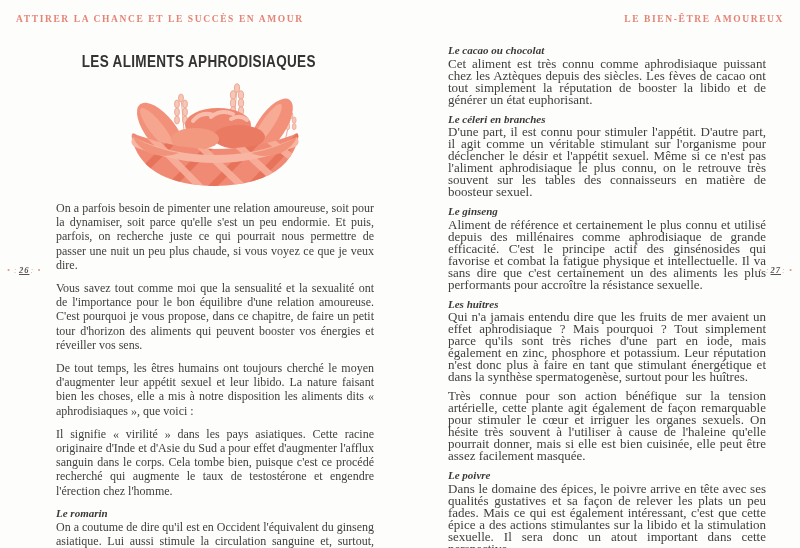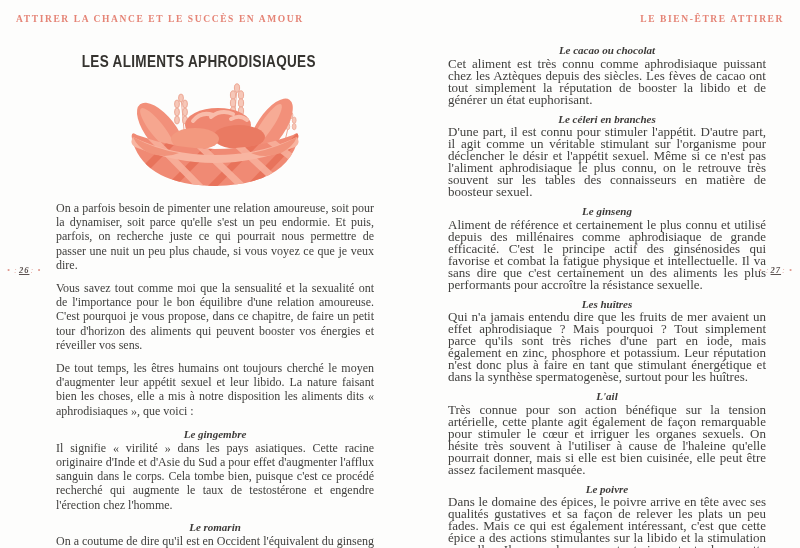--- a/index.html
+++ b/index.html
@@ -19,39 +19,39 @@
   .page-title { text-align:left; margin-bottom:8px; }
   .page-title-inner { display:inline-block; font-family:"Liberation Sans", sans-serif;
     font-weight:bold; font-size:16.5px; color:#35332f; letter-spacing:.4px;
     transform:scaleX(.82) scaleY(1.05); transform-origin:center; white-space:nowrap; }
 
   .illustration-wrap { text-align:center; margin:2px 0 6px 0; }
 
   .body-text { font-size:12px; line-height:14.2px; text-align:justify; }
   .para { margin-bottom:9px; }
   .section { margin-bottom:8px; }
-  .section h3 { font-size:11px; font-weight:bold; font-style:italic; line-height:14px; color:#3c3a38;text-align:center; }
+  .section h3 { font-size:11px; font-weight:bold; font-style:italic; line-height:14px; color:#3c3a38; }
   #col-right .body-text, #col-right .section p { font-size:13px; line-height:12px; }
   #col-right .section { margin-bottom:7px; }
   #col-right .section h3 { line-height:13.5px; }
 
   .page-marker { position:absolute; top:265px; font-size:8.5px; color:#d9837a;
     letter-spacing:1px; font-style:italic; }
   #marker-left { left:7px; }
   #marker-right { right:7px; }
   .page-marker .num { color:#5c5250; font-weight:bold; padding:0 1px;text-decoration:underline; }
   .page-marker .orn { color:#e09a90; }
 </style>
 </head>
 <body>
 
 <div id="spread">
 
   <div id="header-left" class="running-header">ATTIRER LA CHANCE ET LE SUCCÈS EN AMOUR</div>
-  <div id="header-right" class="running-header">LE BIEN-ÊTRE ATTIRER</div>
+  <div id="header-right" class="running-header">LE BIEN-ÊTRE AMOUREUX</div>
 
   <div id="col-left" class="col">
     <div class="page-title">
       <span class="page-title-inner">LES ALIMENTS APHRODISIAQUES</span>
     </div>
 
     <div class="illustration-wrap">
       <svg width="200" height="112" viewBox="0 0 200 112">
         <defs>
           <clipPath id="bowlClip">
@@ -123,21 +123,20 @@
           <path d="M182,58 Q160,70 136,74 Q150,80 166,74 Q178,68 182,58 Z" fill="#f1937b"></path>
         </g>
       </svg>
     </div>
 
     <p class="body-text para">On a parfois besoin de pimenter une relation amoureuse, soit pour la dynamiser, soit parce qu'elle s'est un peu endormie. Et puis, parfois, on recherche juste ce qui pourrait nous permettre de passer une nuit un peu plus chaude, si vous voyez ce que je veux dire.</p>
     <p class="body-text para">Vous savez tout comme moi que la sensualité et la sexualité ont de l'importance pour le bon équilibre d'une relation amoureuse. C'est pourquoi je vous propose, dans ce chapitre, de faire un petit tour d'horizon des aliments qui peuvent booster vos énergies et réveiller vos sens.</p>
     <p class="body-text para">De tout temps, les êtres humains ont toujours cherché le moyen d'augmenter leur appétit sexuel et leur libido. La nature faisant bien les choses, elle a mis à notre disposition les aliments dits « aphrodisiaques », que voici :</p>
 
     <div class="section">
-      <h3>Le gingembre</h3>
       <p class="body-text">Il signifie « virilité » dans les pays asiatiques. Cette racine originaire d'Inde et d'Asie du Sud a pour effet d'augmenter l'afflux sanguin dans le corps. Cela tombe bien, puisque c'est ce procédé recherché qui augmente le taux de testostérone et engendre l'érection chez l'homme.</p>
     </div>
     <div class="section">
       <h3>Le romarin</h3>
       <p class="body-text">On a coutume de dire qu'il est en Occident l'équivalent du ginseng asiatique. Lui aussi stimule la circulation sanguine et, surtout, décuple l'énergie vitale et sexuelle. Comme le radis noir, il a également un effet non négligeable sur le foie et la digestion.</p>
     </div>
   </div>
 
   <div id="col-right" class="col">
     <div class="section">
@@ -150,21 +149,20 @@
     </div>
     <div class="section">
       <h3>Le ginseng</h3>
       <p class="body-text">Aliment de référence et certainement le plus connu et utilisé depuis des millénaires comme aphrodisiaque de grande efficacité. C'est le principe actif des ginsénosides qui favorise et combat la fatigue physique et intellectuelle. Il va sans dire que c'est certainement un des aliments les plus performants pour accroître la résistance sexuelle.</p>
     </div>
     <div class="section">
       <h3>Les huîtres</h3>
       <p class="body-text">Qui n'a jamais entendu dire que les fruits de mer avaient un effet aphrodisiaque ? Mais pourquoi ? Tout simplement parce qu'ils sont très riches d'une part en iode, mais également en zinc, phosphore et potassium. Leur réputation n'est donc plus à faire en tant que stimulant énergétique et dans la synthèse spermatogenèse, surtout pour les huîtres.</p>
     </div>
     <div class="section">
-      <h3>L'ail</h3>
       <p class="body-text">Très connue pour son action bénéfique sur la tension artérielle, cette plante agit également de façon remarquable pour stimuler le cœur et irriguer les organes sexuels. On hésite très souvent à l'utiliser à cause de l'haleine qu'elle pourrait donner, mais si elle est bien cuisinée, elle peut être assez facilement masquée.</p>
     </div>
     <div class="section">
       <h3>Le poivre</h3>
       <p class="body-text">Dans le domaine des épices, le poivre arrive en tête avec ses qualités gustatives et sa façon de relever les plats un peu fades. Mais ce qui est également intéressant, c'est que cette épice a des actions stimulantes sur la libido et la stimulation sexuelle. Il sera donc un atout important dans cette perspective.</p>
     </div>
   </div>
 
   <div id="marker-left" class="page-marker">
     <span class="orn">• :</span><span class="num">26</span><span class="orn">: •</span>

